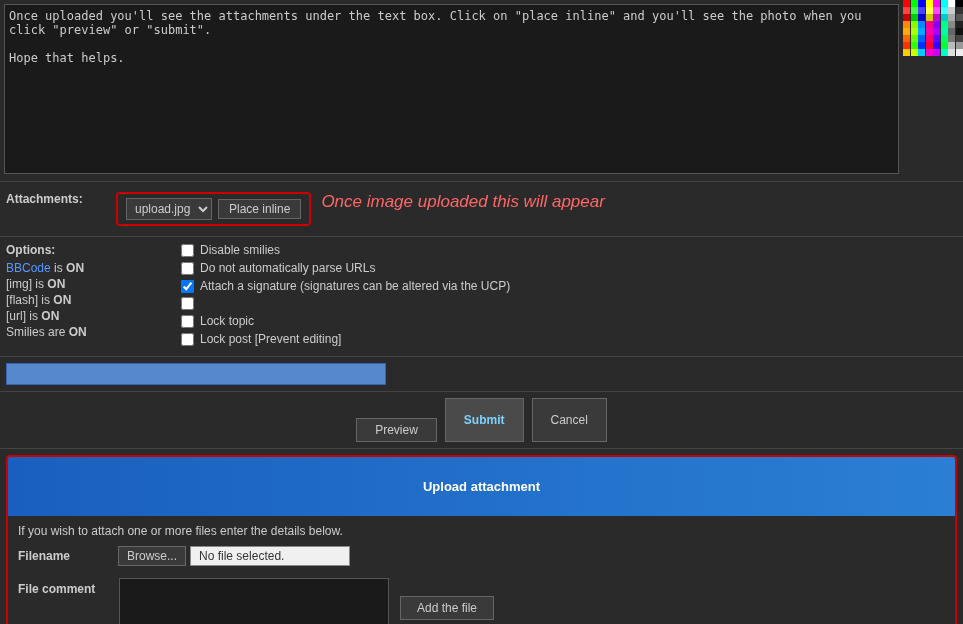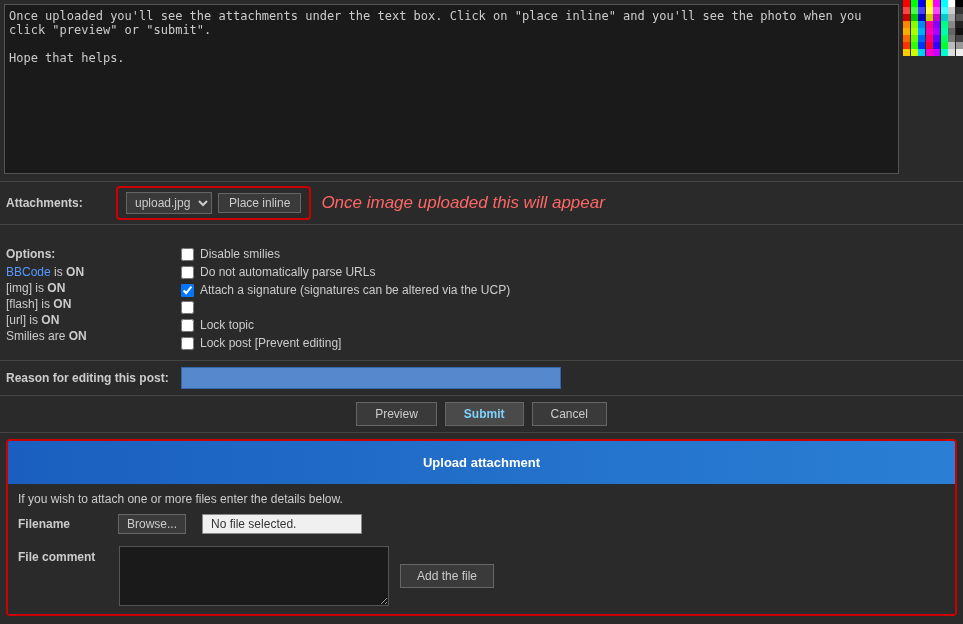--- a/index.html
+++ b/index.html
@@ -45,25 +45,25 @@
     }
 
     .color-cell {
       width: 7px;
       height: 7px;
     }
 
     
     .attachments-row {
       display: flex;
-      align-items: center;
+      align-items: flex-start;
       background: #2a2a2a;
       border-top: 1px solid #444;
       border-bottom: 1px solid #444;
-      padding: 4px 6px;
+      padding: 10px 6px;
     }
 
     .attachments-label {
       font-weight: bold;
       color: #ccc;
       white-space: nowrap;
       margin-right: 10px;
       min-width: 100px;
     }
 
@@ -99,21 +99,20 @@
       font-style: italic;
       font-size: 17px;
       margin-left: 10px;
     }
 
     
     .options-section {
       display: flex;
       padding: 6px;
       border-bottom: 1px solid #444;
-      margin-top: 16px;
     }
 
     .options-left {
       min-width: 175px;
     }
 
     .options-title {
       font-weight: bold;
       color: #ccc;
       margin-bottom: 4px;
@@ -187,20 +186,21 @@
     .btn-preview, .btn-submit, .btn-cancel {
       padding: 4px 18px;
       cursor: pointer;
       font-size: 12px;
       border: 1px solid #666;
     }
 
     .btn-preview {
       background: #3a3a3a;
       color: #ccc;
+      margin-top: 20px;
     }
 
     .btn-submit {
       background: #4a4a4a;
       color: #7dd3fc;
       font-weight: bold;
     }
 
     .btn-cancel {
       background: #3a3a3a;
@@ -214,21 +214,21 @@
       margin: 6px;
       overflow: hidden;
     }
 
     .upload-panel-header {
       background: linear-gradient(to right, #1a5fbf, #2a7fd4);
       color: #fff;
       font-weight: bold;
       font-size: 13px;
       text-align: center;
-      padding: 14px;
+      padding: 22px;
     }
 
     .upload-panel-body {
       background: #2a2a2a;
       padding: 8px 10px;
     }
 
     .upload-intro {
       color: #ccc;
       font-size: 12px;
@@ -244,21 +244,21 @@
     .upload-field-label {
       font-weight: bold;
       color: #ccc;
       min-width: 100px;
       font-size: 12px;
     }
 
     .file-input-wrapper {
       display: flex;
       align-items: flex-start;
-      gap: 16px;
+      gap: 4px;
     }
 
     .browse-btn {
       background: #3a3a3a;
       color: #ccc;
       border: 1px solid #666;
       padding: 2px 8px;
       cursor: pointer;
       font-size: 12px;
     }
@@ -437,21 +437,20 @@
         <label>Lock topic</label>
       </div>
       <div class="checkbox-row">
         <input type="checkbox" style="">
         <label>Lock post [Prevent editing]</label>
       </div>
     </div>
 </div>
 
 <div class="reason-section">
-  <span class="reason-label">Reason for editing this post:</span>
   <input type="text" class="reason-input" style="">
 </div>
 
 <div class="action-buttons-row">
   <button class="btn-preview">Preview</button>
   <button class="btn-submit">Submit</button>
   <button class="btn-cancel">Cancel</button>
 </div>
 
 <div class="upload-panel">

